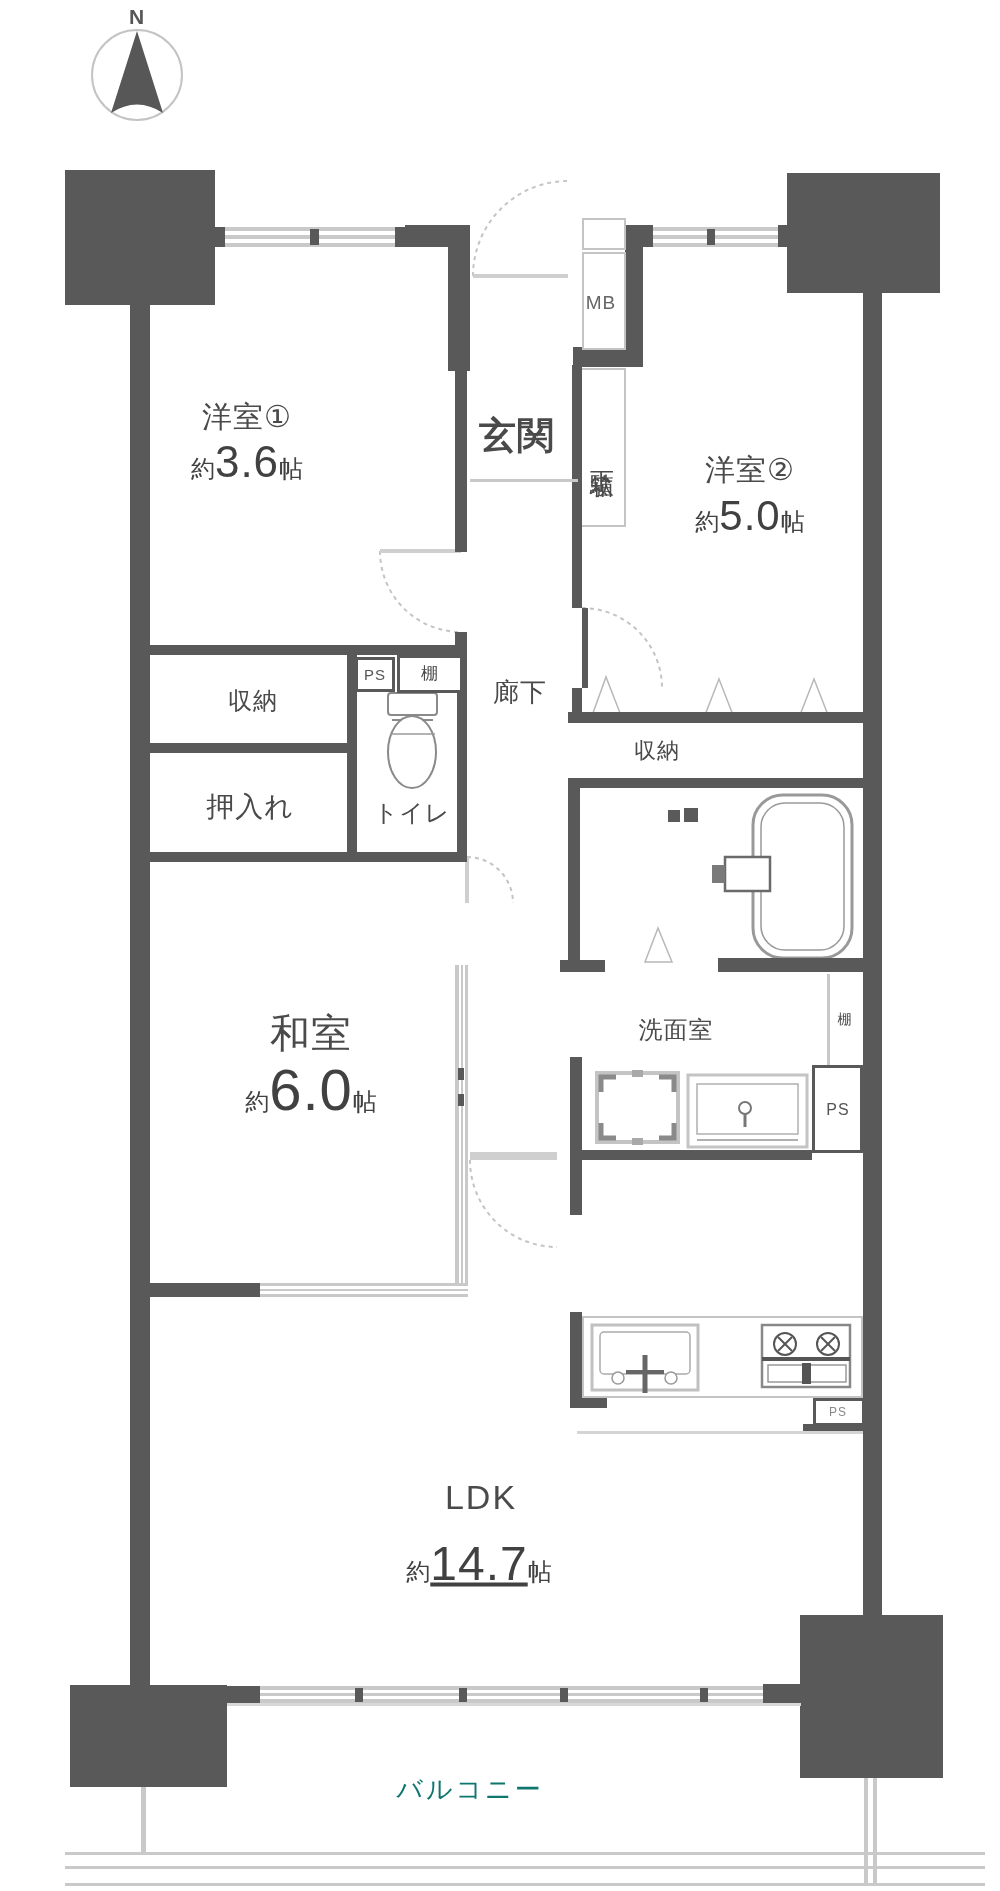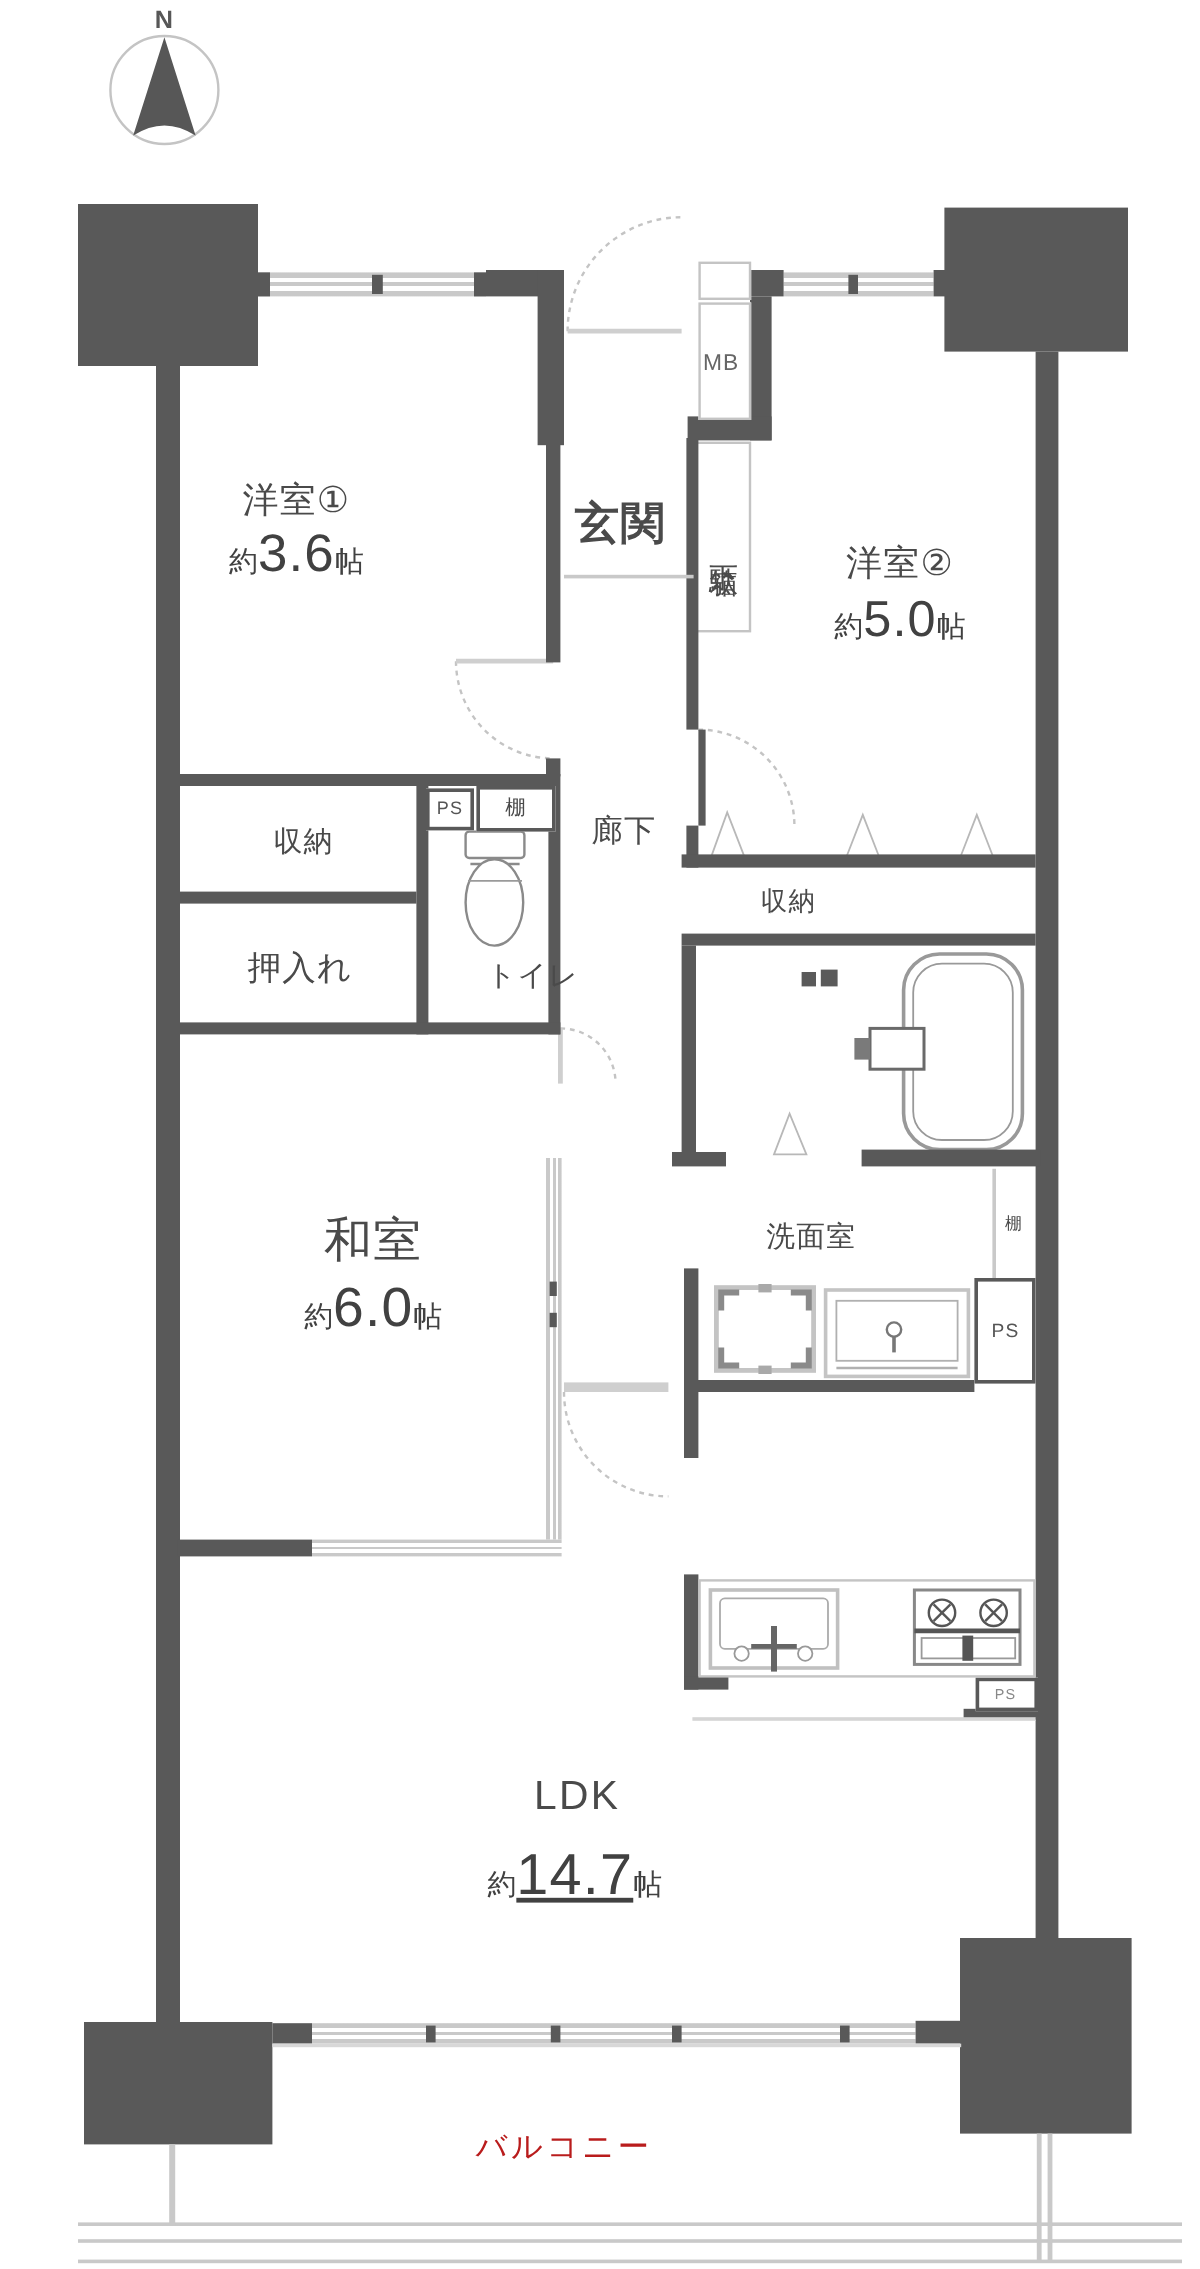--- a/index.html
+++ b/index.html
@@ -201,40 +201,40 @@
   <div class="lab" style="left:750px;top:470px;font-size:30px;">洋室②</div>
   <div class="size" style="left:750px;top:516px;">
     <span class="sm">約</span>
       <span class="num" style="font-size:42px;">5.0</span>
       <span class="sm">帖</span>
   </div>
 
   <div class="lab" style="left:311px;top:1033px;font-size:40px;">和室</div>
   <div class="size" style="left:311px;top:1089px;">
     <span class="sm">約</span>
-      <span class="num" style="font-size:46px;">6.0</span>
+      <span class="num" style="font-size:58px;">6.0</span>
       <span class="sm">帖</span>
   </div>
 
   <div class="lab" style="left:481px;top:1497px;font-size:34px;letter-spacing:2px;">LDK</div>
   <div class="size" style="left:479px;top:1563px;">
     <span class="sm">約</span>
       <span class="num" style="font-size:48px;text-decoration:underline;">14.7</span>
       <span class="sm">帖</span>
   </div>
 
   <div class="lab" style="left:517px;top:436px;font-size:37px;font-weight:bold;">玄関</div>
   <div class="lab vert" style="left:602px;top:455px;font-size:24px;letter-spacing:2px;">下駄箱</div>
   <div class="lab" style="left:601px;top:303px;font-size:19px;color:#666;">MB</div>
   <div class="lab" style="left:520px;top:692px;font-size:26px;">廊下</div>
   <div class="lab" style="left:253px;top:701px;font-size:24px;">収納</div>
   <div class="lab" style="left:250px;top:807px;font-size:28px;">押入れ</div>
   <div class="lab" style="left:375px;top:674px;font-size:15px;color:#555;">PS</div>
   <div class="lab" style="left:430px;top:673px;font-size:17px;">棚</div>
-  <div class="lab" style="left:412px;top:813px;font-size:24px;margin-left:32px;">トイレ</div>
+  <div class="lab" style="left:412px;top:813px;font-size:24px;">トイレ</div>
   <div class="lab" style="left:657px;top:751px;font-size:22px;">収納</div>
   <div class="lab" style="left:676px;top:1030px;font-size:24px;">洗面室</div>
   <div class="lab" style="left:845px;top:1020px;font-size:14px;">棚</div>
   <div class="lab" style="left:838px;top:1110px;font-size:16px;color:#555;">PS</div>
   <div class="lab" style="left:838px;top:1412px;font-size:12px;color:#888;">PS</div>
-  <div class="lab" style="left:470px;top:1789px;font-size:26px;color:#b91c1c;letter-spacing:3px;">バルコニー</div>
+  <div class="lab" style="left:470px;top:1789px;font-size:26px;color:#0f766e;letter-spacing:3px;">バルコニー</div>
 
 </div>
 
 </body></html>

